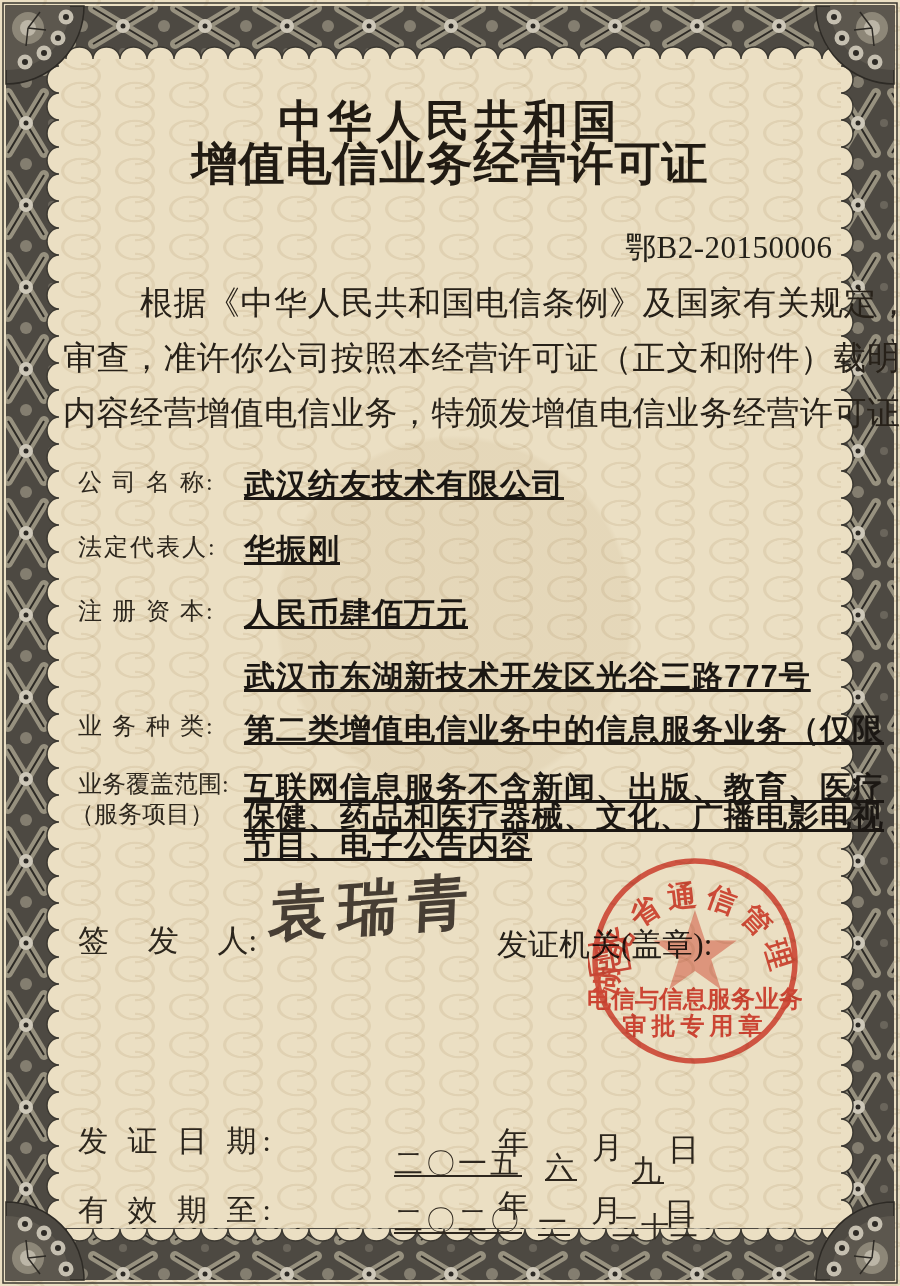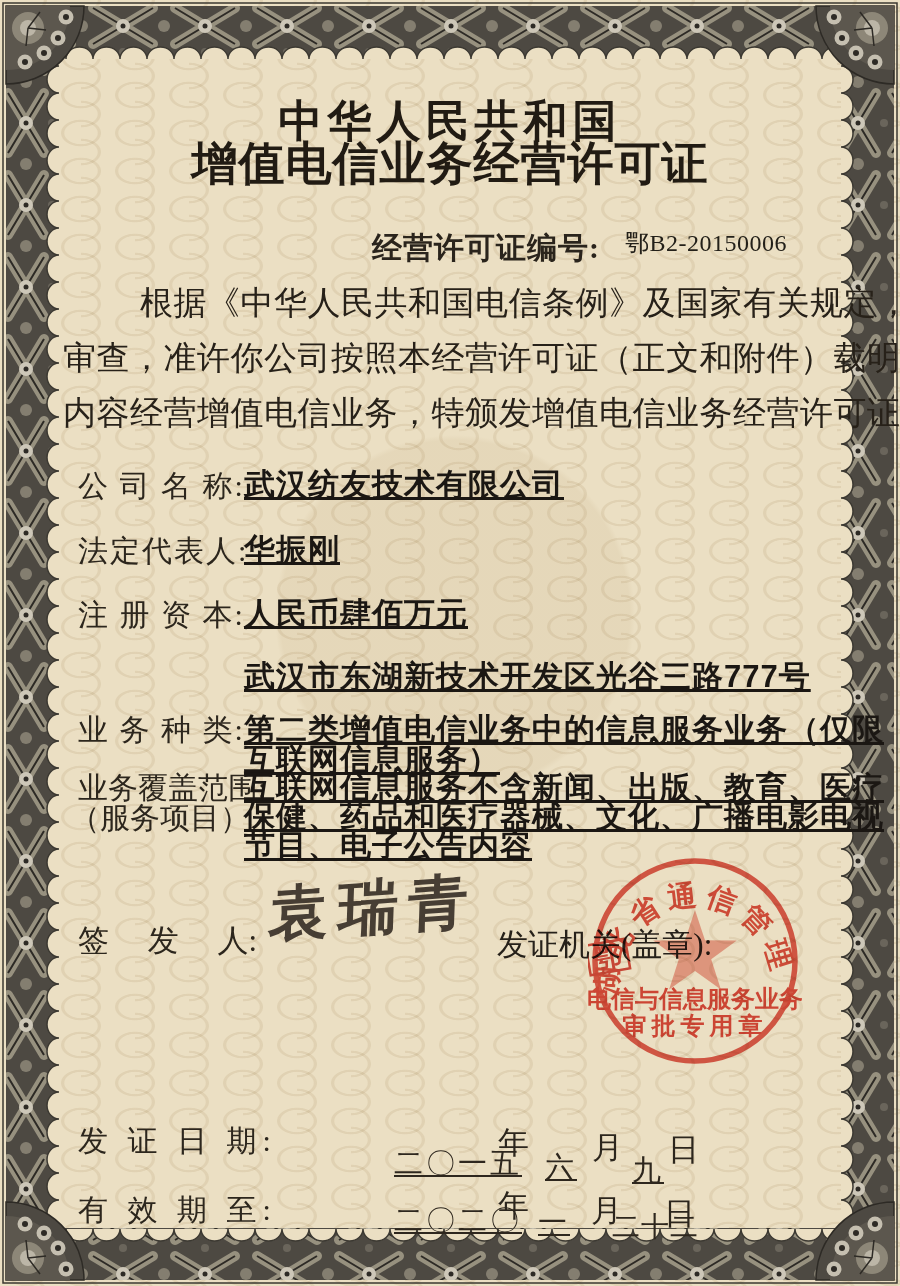--- a/index.html
+++ b/index.html
@@ -13,26 +13,26 @@
     background-size:auto,54px 38px,54px 38px;
     background-position:0 0,0 0,27px 19px;
     font-family:"Liberation Serif","DejaVu Serif",serif;
     color:#2a241c;
   }
   .abs{position:absolute;white-space:pre;}
   .title{left:0;width:900px;text-align:center;font-weight:bold;color:#211b13;}
   .t1{top:92px;font-size:44px;letter-spacing:5px;}
   .t2{top:133px;font-size:46px;letter-spacing:1px;}
   .lic-label{left:372px;top:228px;font-size:30px;font-weight:bold;letter-spacing:1px;}
-  .lic-no{left:625px;top:227px;font-size:24px;letter-spacing:.5px;color:#232019;}
+  .lic-no{left:625px;top:227px;font-size:31px;letter-spacing:.5px;color:#232019;}
   .bline{left:63px;font-size:33px;letter-spacing:.5px;color:#272119;}
   .b0{top:281px;left:140px;}
   .b1{top:336px;}
   .b2{top:391px;}
-  .flabel{left:78px;font-size:30px;letter-spacing:2px;color:#2c261d;}
+  .flabel{left:78px;font-size:24px;letter-spacing:2px;color:#2c261d;}
   .fvalue{left:244px;font-size:31px;font-weight:bold;font-family:"Liberation Sans","DejaVu Sans",sans-serif;color:#1b1713;letter-spacing:1px;text-decoration:underline;}
   .sig-label{left:78px;top:920px;font-size:31px;color:#2c261d;}
   .signature{left:268px;top:868px;font-size:60px;color:#3a3128;font-weight:bold;
     transform:rotate(-4deg) skewX(-6deg);letter-spacing:10px;opacity:.92;}
   .auth-label{left:497px;top:924px;font-size:31px;color:#26211a;}
   .stamp{left:588px;top:854px;mix-blend-mode:multiply;opacity:.94;}
   .dt-label{left:78px;font-size:30px;letter-spacing:6px;color:#2c261d;}
   .dt{font-size:29px;color:#2e271e;letter-spacing:3px;text-decoration:underline;}
   .dt-u{font-size:31px;color:#2c261d;}
   .dt-s{font-size:28px;color:#2e271e;letter-spacing:1px;}
@@ -105,40 +105,38 @@
     <rect x="841" y="12" width="19" height="1262" fill="url(#scR)"></rect>
     <use href="#fan"></use>
     <use href="#fan" transform="translate(900,0) scale(-1,1)"></use>
     <use href="#fan" transform="translate(0,1286) scale(1,-1)"></use>
     <use href="#fan" transform="translate(900,1286) scale(-1,-1)"></use>
   </svg>
 
   <div class="abs title t1">中华人民共和国</div>
   <div class="abs title t2">增值电信业务经营许可证</div>
 
-  <div class="abs lic-label">经营许可证编号:</div>
   <div class="abs lic-no">鄂B2-20150006</div>
 
   <div>
     <div class="abs bline b0">根据《中华人民共和国电信条例》及国家有关规定，经</div>
     <div class="abs bline b1">审查，准许你公司按照本经营许可证（正文和附件）载明的</div>
     <div class="abs bline b2">内容经营增值电信业务，特颁发增值电信业务经营许可证。</div>
   </div>
 
   <div class="abs flabel" style="top:466px">公 司 名 称:</div>
   <div class="abs fvalue" style="top:464px">武汉纺友技术有限公司</div>
   <div class="abs flabel" style="top:531px">法定代表人:</div>
   <div class="abs fvalue" style="top:529px">华振刚</div>
   <div class="abs flabel" style="top:595px">注 册 资 本:</div>
   <div class="abs fvalue" style="top:593px">人民币肆佰万元</div>
   <div class="abs fvalue" style="top:656px">武汉市东湖新技术开发区光谷三路777号</div>
 
   <div class="abs flabel" style="top:710px">业 务 种 类:</div>
   <div class="abs fvalue" style="top:709px">第二类增值电信业务中的信息服务业务（仅限</div>
-  <div class="abs fvalue" style="top:739px">互联网信息服务）</div>
 
   <div class="abs flabel" style="top:768px;letter-spacing:0">业务覆盖范围:</div>
   <div class="abs flabel" style="top:798px;left:70px;letter-spacing:0">（服务项目）</div>
   <div class="abs fvalue" style="top:767px">互联网信息服务不含新闻、出版、教育、医疗</div>
   <div class="abs fvalue" style="top:796px">保健、药品和医疗器械、文化、广播电影电视</div>
   <div class="abs fvalue" style="top:825px">节目、电子公告内容</div>
 
   <div class="abs sig-label">签　 发　 人:</div>
   <div class="abs signature">袁瑞青</div>
   <div class="abs auth-label">发证机关(盖章):</div>

